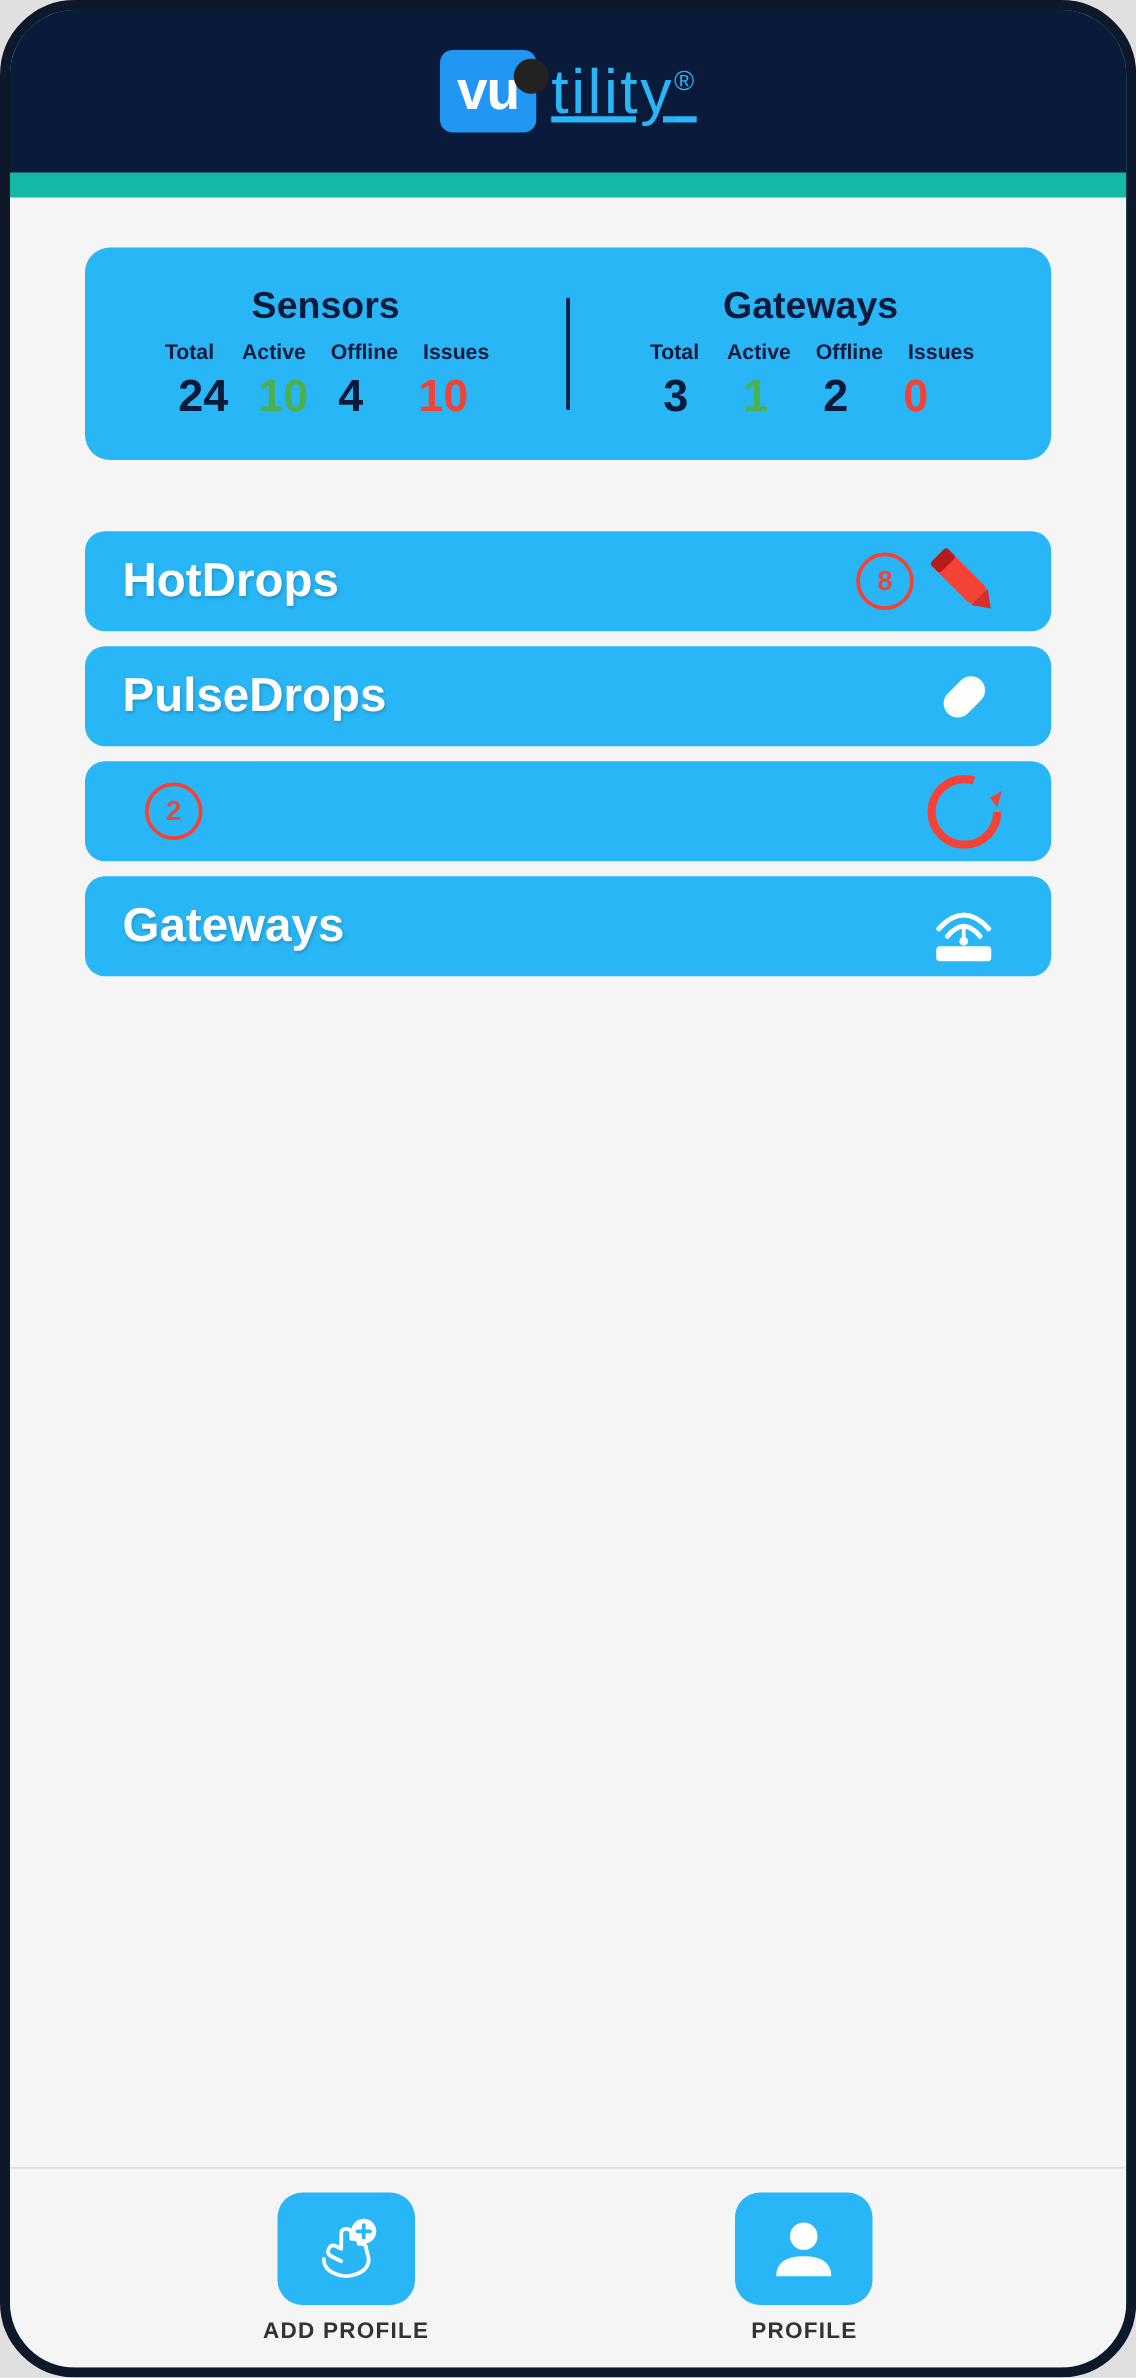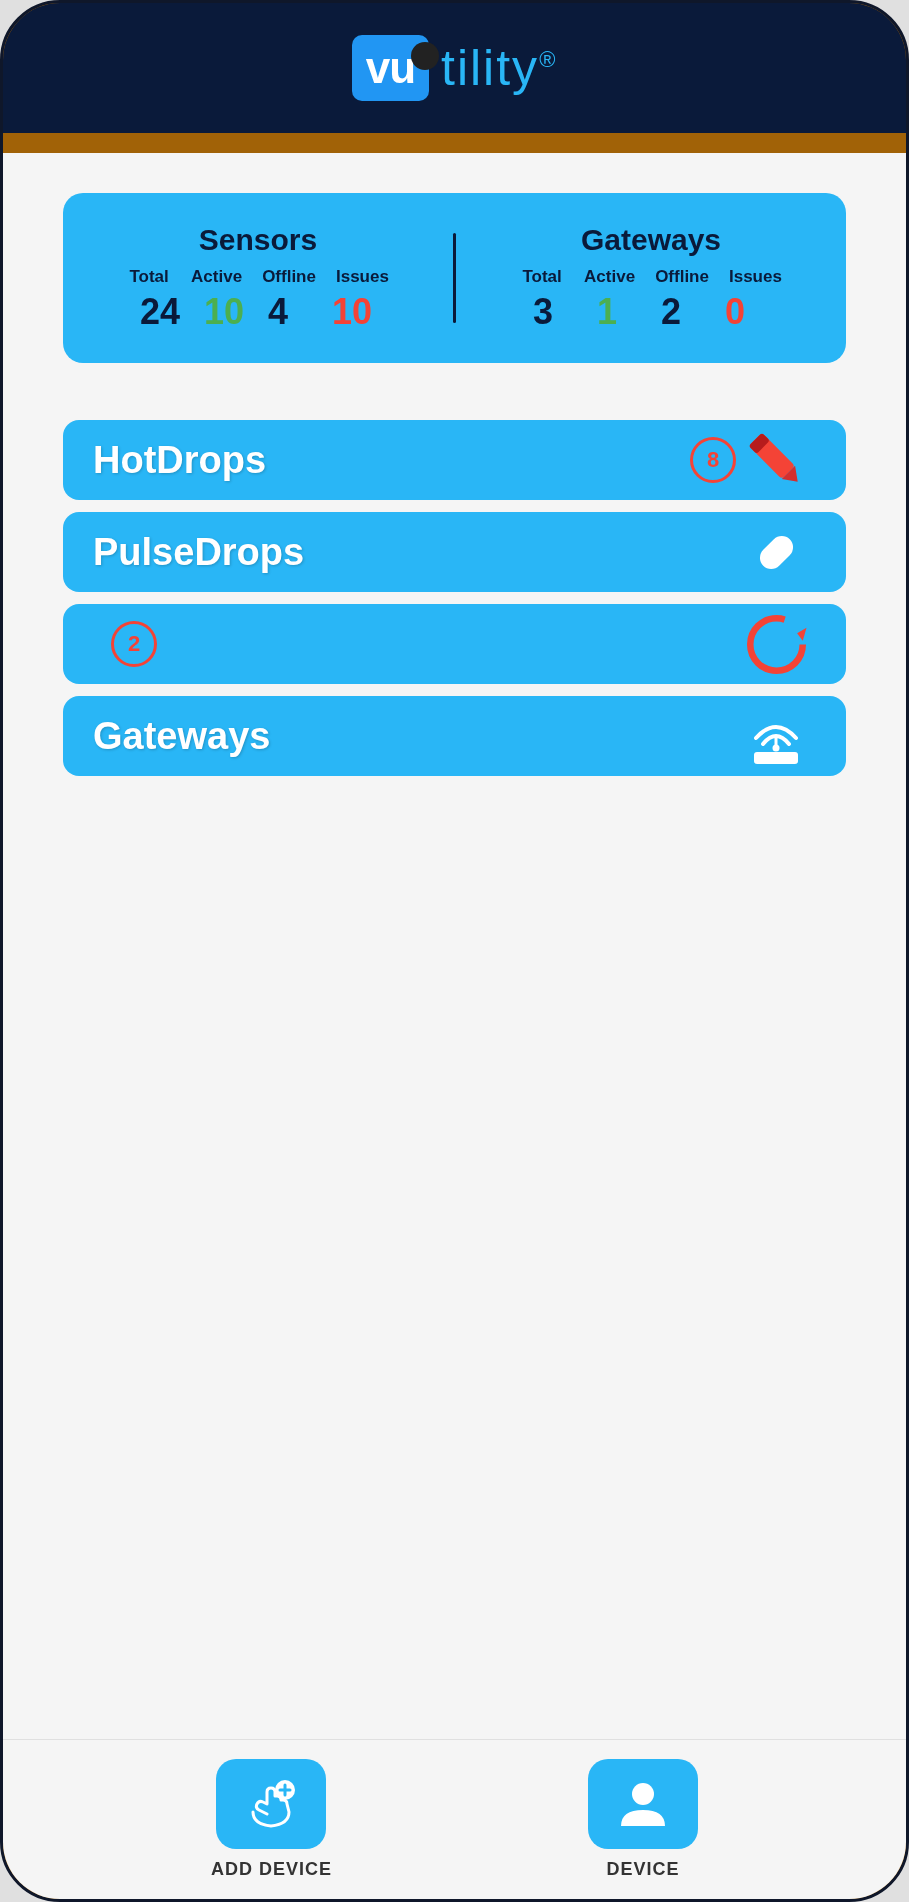--- a/index.html
+++ b/index.html
@@ -7,23 +7,23 @@
       background: #e0e0e0;
       display: flex;
       justify-content: center;
       align-items: flex-start;
       min-height: 100vh;
       font-family: Arial, sans-serif;
     }
     .device-frame {
       width: 909px;
       height: 1902px;
-      background: #a16207;
+      background: #14b8a6;
       border-radius: 60px;
-      border: 3px solid #0f172a;
+      border: 8px solid #0f172a;
       overflow: hidden;
       display: flex;
       flex-direction: column;
       position: relative;
     }
     
     .header {
       background: #0a1a3a;
       height: 130px;
       display: flex;
@@ -49,20 +49,21 @@
       font-size: 44px;
       font-weight: 900;
       letter-spacing: -1px;
     }
     .logo-tility {
       color: #29b6f6;
       font-size: 50px;
       font-weight: 300;
       letter-spacing: 2px;
       margin-left: 2px;
+      text-decoration: underline;
     }
     .logo-dot {
       width: 28px;
       height: 28px;
       background: #222;
       border-radius: 50%;
       position: relative;
       top: -12px;
       left: -18px;
       margin-right: -18px;
@@ -360,30 +361,30 @@
       <div class="nav-icon-btn">
         <svg width="56" height="56" viewBox="0 0 56 56" xmlns="http://www.w3.org/2000/svg">
 
           <path d="M10 36 Q10 48 28 50 Q46 48 46 36 L44 28 Q44 24 40 24 L38 24 Q38 20 34 20 L32 20 L32 16 Q32 12 28 12 Q24 12 24 16 L24 28 L20 26 Q16 24 14 28 Q12 32 16 34 L24 38" stroke="white" stroke-width="3" fill="none" stroke-linecap="round" stroke-linejoin="round"></path>
 
           <circle cx="42" cy="14" r="10" fill="white"></circle>
           <line x1="42" y1="9" x2="42" y2="19" stroke="#29b6f6" stroke-width="3" stroke-linecap="round"></line>
           <line x1="37" y1="14" x2="47" y2="14" stroke="#29b6f6" stroke-width="3" stroke-linecap="round"></line>
         </svg>
       </div>
-      <span class="nav-label">ADD DEVICE</span>
+      <span class="nav-label">ADD PROFILE</span>
     </div>
 
 
     <div class="nav-item">
       <div class="nav-icon-btn">
         <svg width="56" height="56" viewBox="0 0 56 56" xmlns="http://www.w3.org/2000/svg">
 
           <circle cx="28" cy="18" r="11" fill="white"></circle>
           <path d="M6 50 Q6 34 28 34 Q50 34 50 50" fill="white"></path>
         </svg>
       </div>
-      <span class="nav-label">DEVICE</span>
+      <span class="nav-label">PROFILE</span>
     </div>
 
   </div>
 
 </div>
 
 </body></html>

